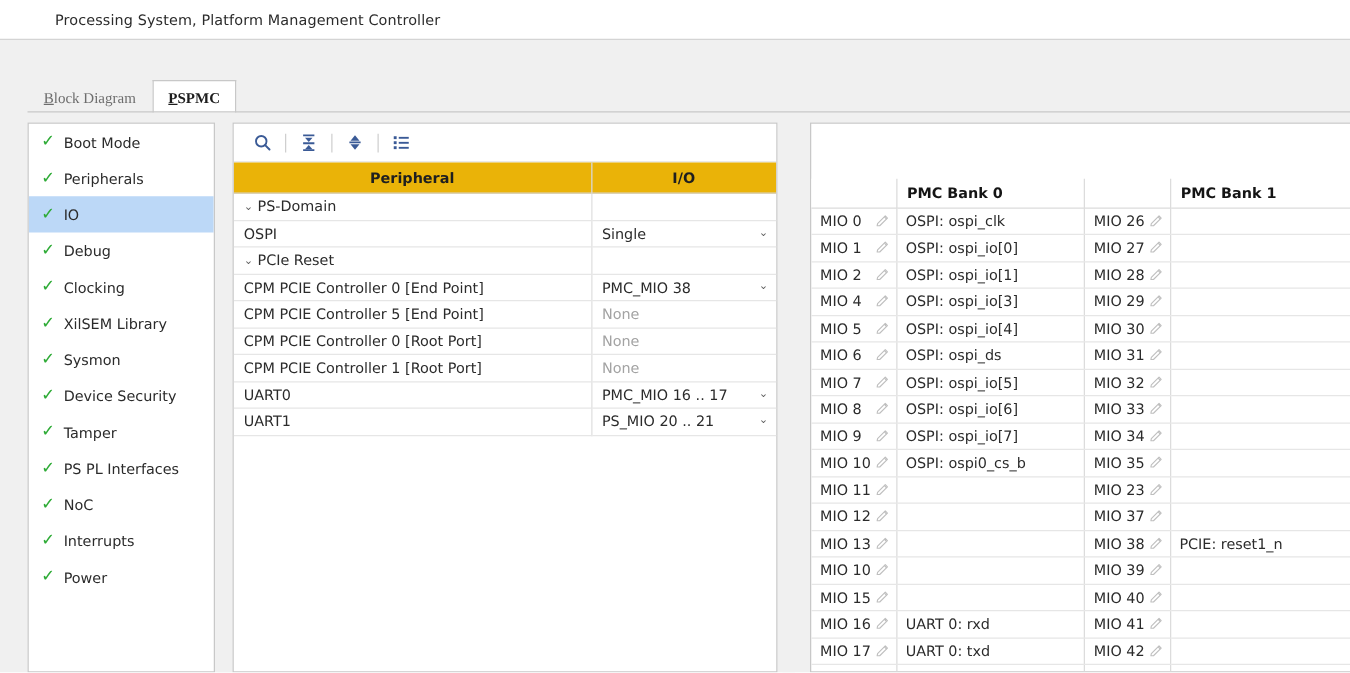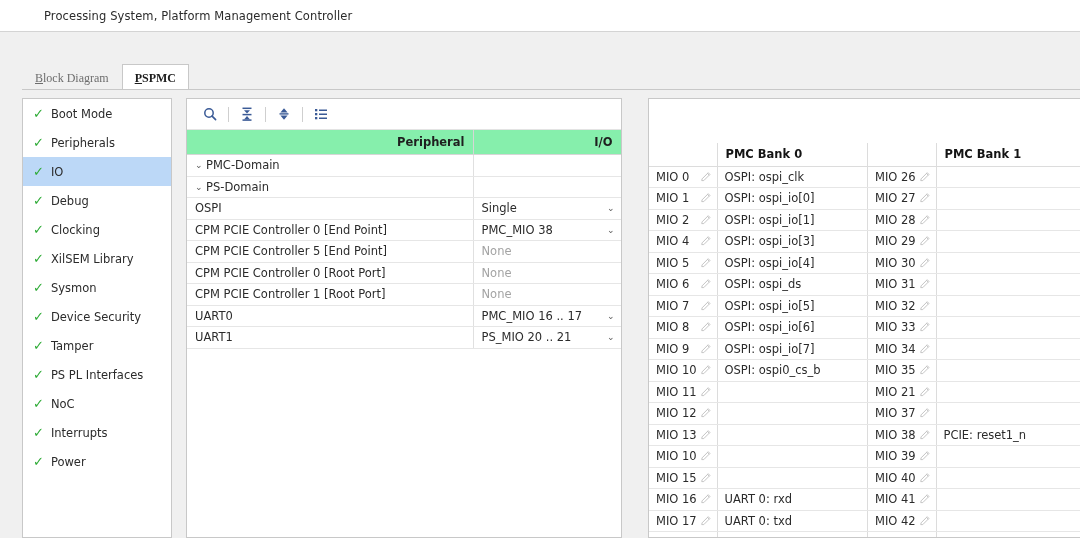--- a/index.html
+++ b/index.html
@@ -150,23 +150,23 @@
   }
 
   table.grid {
     border-collapse: collapse;
     width: 100%;
     table-layout: fixed;
     font-size: 11.5px;
     color: #2b2b2b;
   }
   table.grid th {
-    background: #86efac;
+    background: #eab308;
     font-weight: bold;
-    text-align: right;
+    text-align: center;
     padding: 5px 8px;
     border-right: 1px solid #d6d6d6;
     border-bottom: 1px solid #d6d6d6;
     font-size: 11.5px;
     color: #1f1f1f;
     height: 23px;
     box-sizing: border-box;
   }
   table.grid td {
     border-bottom: 1px solid #e6e6e6;
@@ -383,30 +383,30 @@
           <col style="width:148px">
         </colgroup>
       <thead>
           <tr id="mid-head">
             <th>Peripheral</th>
             <th>I/O</th>
           </tr>
         </thead>
       <tbody id="mid-body">
           <tr>
-            <td class="mid-name-cell indent-0"><span class="twisty">⌄</span><span>PMC-Domain</span></td>
-            <td class="io-cell"></td>
-          </tr>
-          <tr>
             <td class="mid-name-cell indent-0"><span class="twisty">⌄</span><span>PS-Domain</span></td>
             <td class="io-cell"></td>
           </tr>
           <tr>
             <td class="mid-name-cell indent-1"><span>OSPI</span></td>
             <td class="io-cell"><span>Single</span><span class="caret">⌄</span></td>
+          </tr>
+          <tr>
+            <td class="mid-name-cell indent-1"><span class="twisty">⌄</span><span>PCIe Reset</span></td>
+            <td class="io-cell"></td>
           </tr>
           <tr>
             <td class="mid-name-cell indent-3"><span>CPM PCIE Controller 0 [End Point]</span></td>
             <td class="io-cell"><span>PMC_MIO 38</span><span class="caret">⌄</span></td>
           </tr>
           <tr>
             <td class="mid-name-cell indent-3"><span>CPM PCIE Controller 5 [End Point]</span></td>
             <td class="io-cell"><span class="io-none">None</span></td>
           </tr>
           <tr>
@@ -652,21 +652,21 @@
                 <td class="sig-cell"><span></span></td>
               </tr>
               <tr>
                 <td class="mio-label"><span>MIO 35</span><span class="pencil"><svg viewBox="0 0 14 14" width="12" height="12">
                       <path d="M2 11.2 L2.4 9.2 L9.6 2 L11.6 4 L4.4 11.2 Z" fill="none" stroke="#8a8a8a" stroke-width="1.05" stroke-linejoin="round"></path>
                       <line x1="8.8" y1="2.9" x2="10.8" y2="4.9" stroke="#8a8a8a" stroke-width="1.05"></line>
                     </svg></span></td>
                 <td class="sig-cell"><span></span></td>
               </tr>
               <tr>
-                <td class="mio-label"><span>MIO 21</span><span class="pencil"><svg viewBox="0 0 14 14" width="12" height="12">
+                <td class="mio-label"><span>MIO 23</span><span class="pencil"><svg viewBox="0 0 14 14" width="12" height="12">
                       <path d="M2 11.2 L2.4 9.2 L9.6 2 L11.6 4 L4.4 11.2 Z" fill="none" stroke="#8a8a8a" stroke-width="1.05" stroke-linejoin="round"></path>
                       <line x1="8.8" y1="2.9" x2="10.8" y2="4.9" stroke="#8a8a8a" stroke-width="1.05"></line>
                     </svg></span></td>
                 <td class="sig-cell"><span></span></td>
               </tr>
               <tr>
                 <td class="mio-label"><span>MIO 37</span><span class="pencil"><svg viewBox="0 0 14 14" width="12" height="12">
                       <path d="M2 11.2 L2.4 9.2 L9.6 2 L11.6 4 L4.4 11.2 Z" fill="none" stroke="#8a8a8a" stroke-width="1.05" stroke-linejoin="round"></path>
                       <line x1="8.8" y1="2.9" x2="10.8" y2="4.9" stroke="#8a8a8a" stroke-width="1.05"></line>
                     </svg></span></td>

